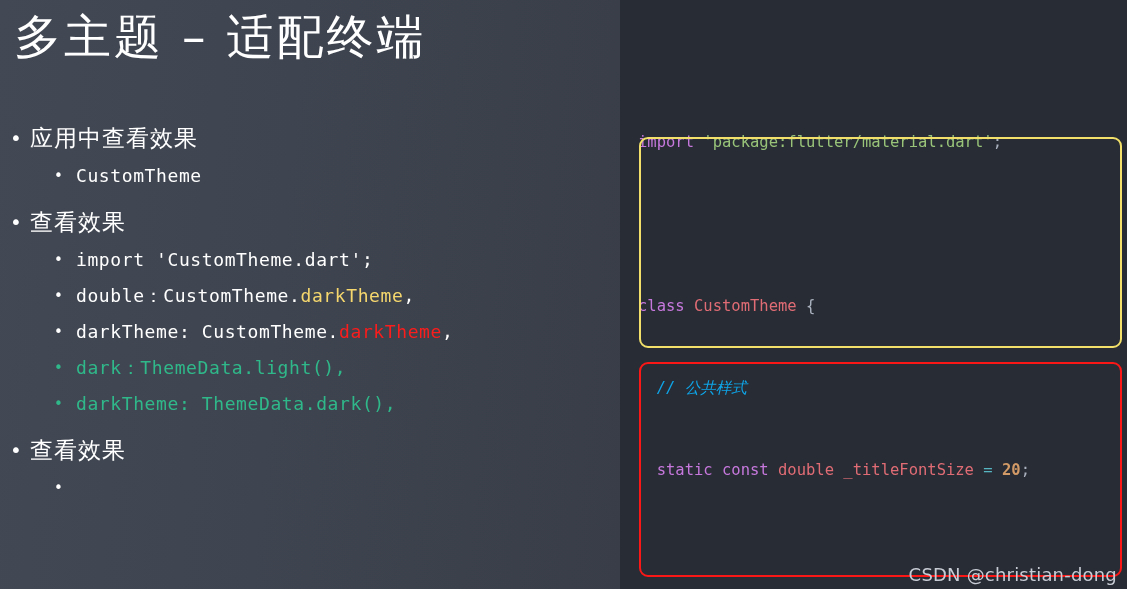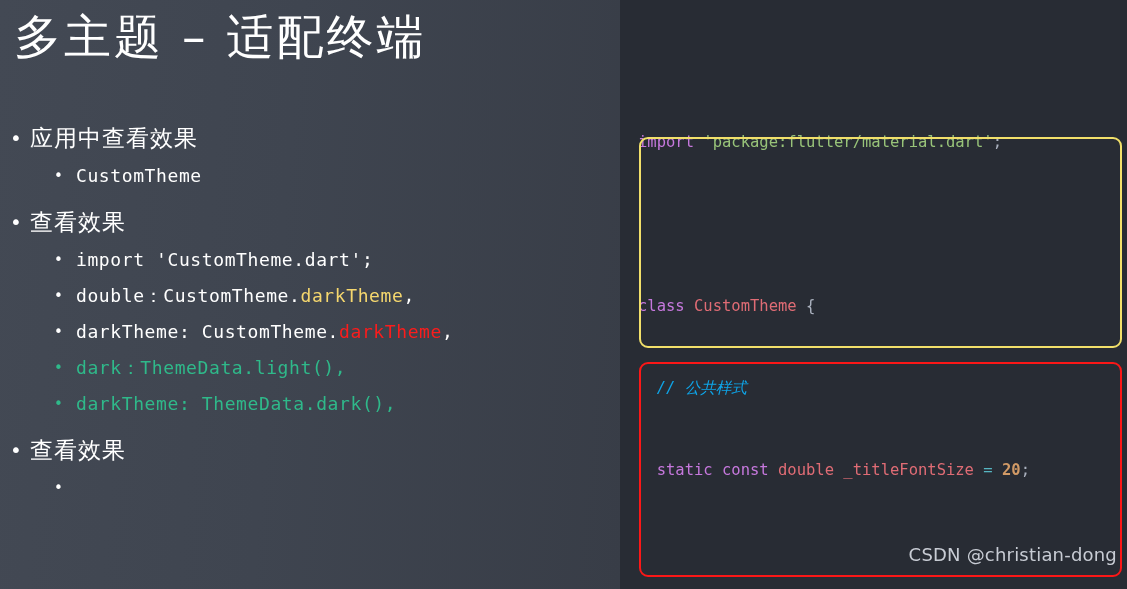--- a/index.html
+++ b/index.html
@@ -117,21 +117,21 @@
     left:19px;top:137px;width:483px;height:211px;
     border:2px solid #f2e06a;
   }
   #box-dark{
     left:19px;top:362px;width:483px;height:215px;
     border:2px solid #fc1717;
   }
 
   #watermark{
     position:absolute;
-    right:10px;bottom:24px;
+    right:10px;bottom:4px;
     font-family:"DejaVu Sans","Liberation Sans",sans-serif;
     font-size:18px;
     color:#c8ccd4;
     white-space:pre;
     letter-spacing:0.2px;
   }
 </style>
 </head>
 <body>
 

